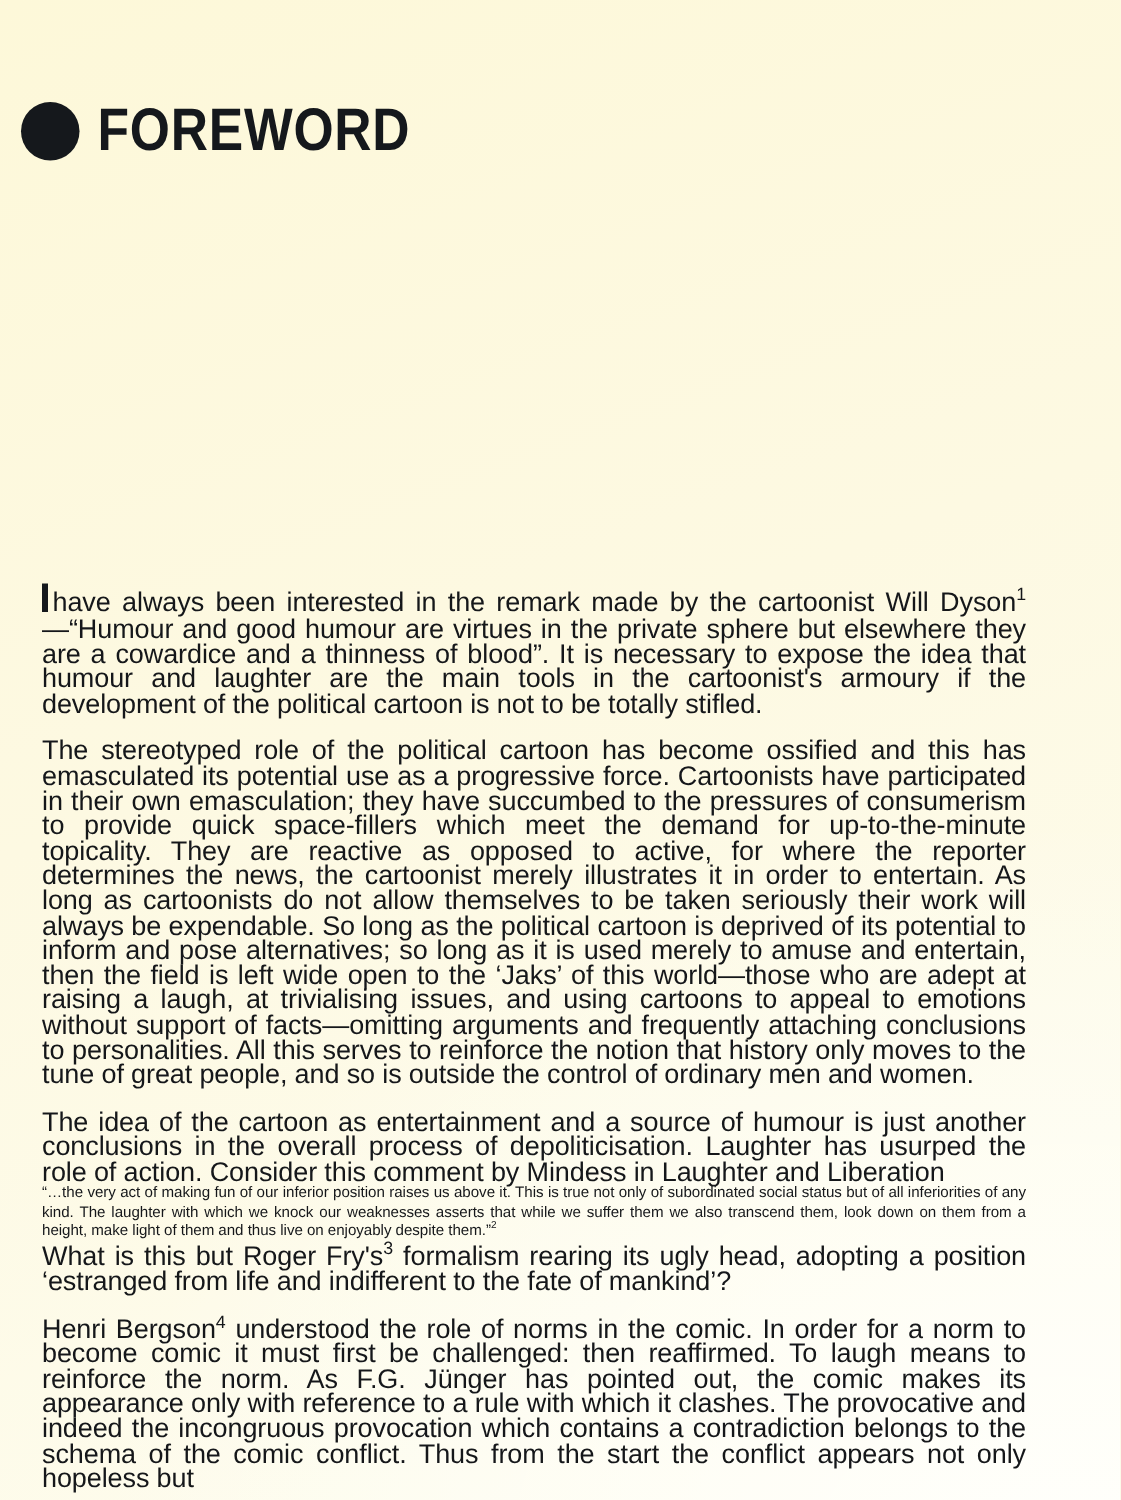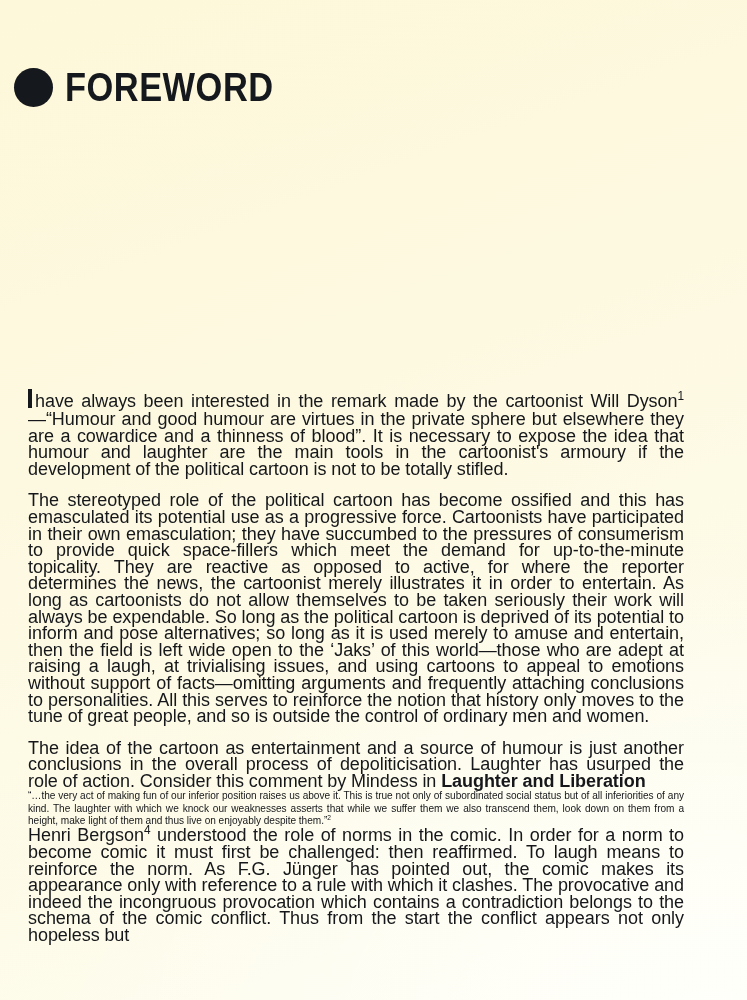--- a/index.html
+++ b/index.html
@@ -104,21 +104,21 @@
   .quote-block {
     margin: 1px 0 0 0;
     font-size: 10.1px;
     line-height: 12.3px;
     text-align: justify;
     letter-spacing: -0.03px;
     width: 656px;
   }
 
   .bold {
-    font-weight: 700;
+    font-weight: 400;
   }
 
   sup {
     font-size: 0.66em;
     vertical-align: super;
     line-height: 0;
   }
   .smallgap { margin-top: 2px !important; }
 </style>
 </head>
@@ -136,17 +136,18 @@
   <div class="body-block">
 
     <p class="para para-first"><span class="initial-bar"></span><span>have always been interested in the remark made by the cartoonist Will Dyson</span><sup>1</sup><span>—“Humour and good humour are virtues in the private sphere but elsewhere they are a cowardice and a thinness of blood”. It is necessary to expose the idea that humour and laughter are the main tools in the cartoonist's armoury if the development of the political cartoon is not to be totally stifled.</span></p>
 
     <p class="para">The stereotyped role of the political cartoon has become ossified and this has emasculated its potential use as a progressive force. Cartoonists have participated in their own emasculation; they have succumbed to the pressures of consumerism to provide quick space-fillers which meet the demand for up-to-the-minute topicality. They are reactive as opposed to active, for where the reporter determines the news, the cartoonist merely illustrates it in order to entertain. As long as cartoonists do not allow themselves to be taken seriously their work will always be expendable. So long as the political cartoon is deprived of its potential to inform and pose alternatives; so long as it is used merely to amuse and entertain, then the field is left wide open to the ‘Jaks’ of this world—those who are adept at raising a laugh, at trivialising issues, and using cartoons to appeal to emotions without support of facts—omitting arguments and frequently attaching conclusions to personalities. All this serves to reinforce the notion that history only moves to the tune of great people, and so is outside the control of ordinary men and women.</p>
 
     <p class="para"><span>The idea of the cartoon as entertainment and a source of humour is just another conclusions in the overall process of depoliticisation. Laughter has usurped the role of action. Consider this comment by Mindess in </span><span class="bold">Laughter and Liberation</span></p>
 
     <p class="quote-block"><span>“…the very act of making fun of our inferior position raises us above it. This is true not only of subordinated social status but of all inferiorities of any kind. The laughter with which we knock our weaknesses asserts that while we suffer them we also transcend them, look down on them from a height, make light of them and thus live on enjoyably despite them.”</span><sup>2</sup></p>
 
+    <p class="para smallgap"><span>What is this but Roger Fry's</span><sup>3</sup><span> formalism rearing its ugly head, adopting a position ‘estranged from life and indifferent to the fate of mankind’?</span></p>
 
     <p class="para"><span>Henri Bergson</span><sup>4</sup><span> understood the role of norms in the comic. In order for a norm to become comic it must first be challenged: then reaffirmed. To laugh means to reinforce the norm. As F.G. Jünger has pointed out, the comic makes its appearance only with reference to a rule with which it clashes. The provocative and indeed the incongruous provocation which contains a contradiction belongs to the schema of the comic conflict. Thus from the start the conflict appears not only hopeless but</span></p>
 
   </div>
 </div>
 
 </body></html>

